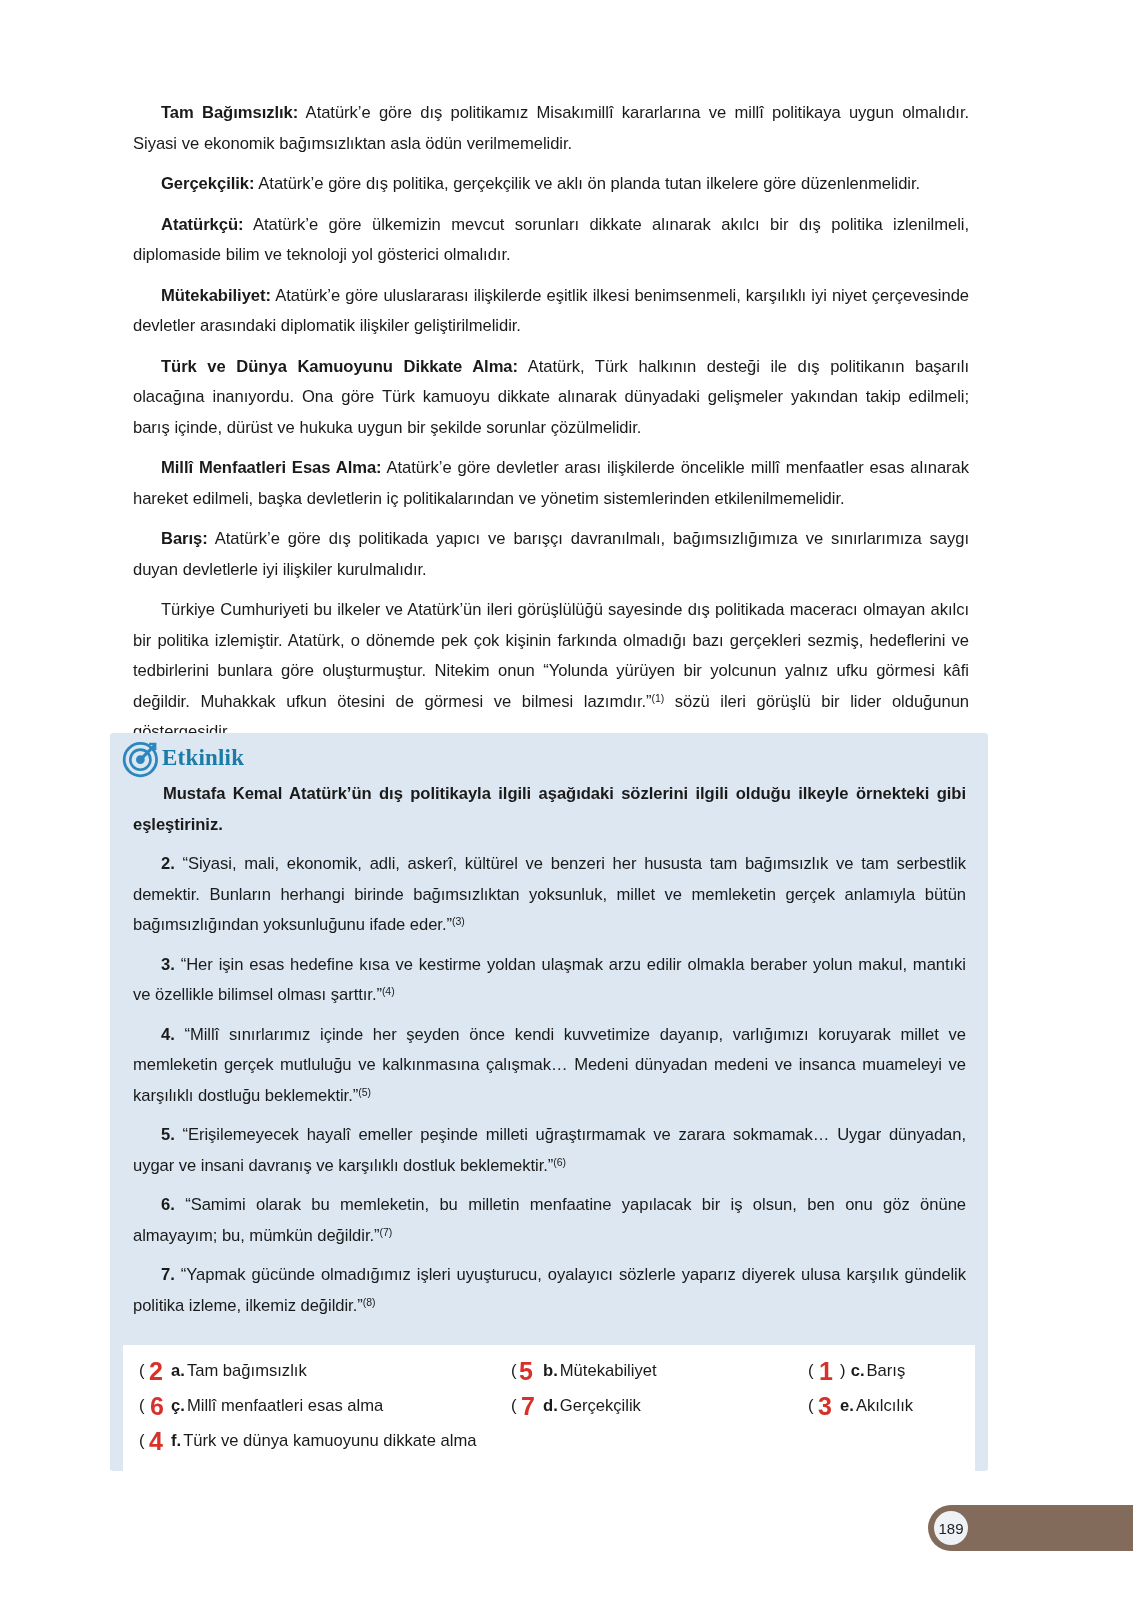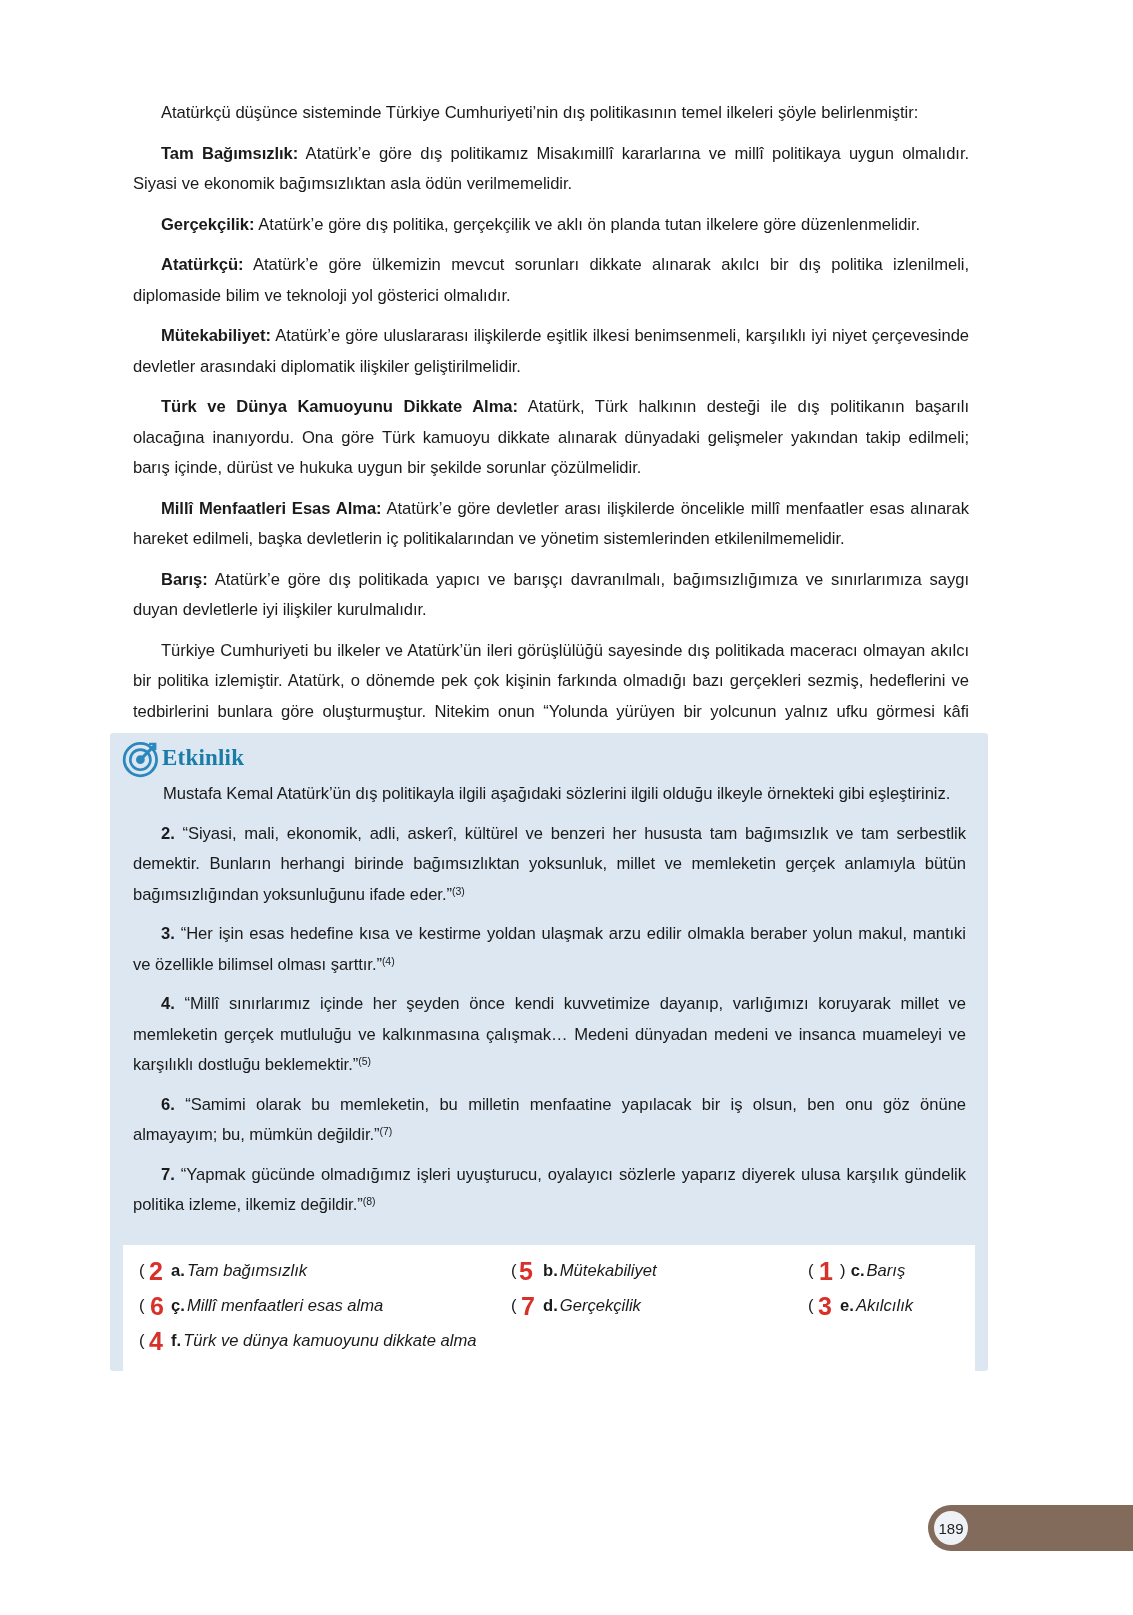--- a/index.html
+++ b/index.html
@@ -94,21 +94,21 @@
     margin: 0;
     font-size: 16.6px;
     line-height: 30.5px;
     text-align: justify;
     text-indent: 28px;
     letter-spacing: -0.05px;
   }
   p.act + p.act { margin-top: 9px; }
   p.act b { font-weight: bold; }
   p.act.prompt {
-    font-weight: normal;
+    font-weight: bold;
     text-indent: 30px;
   }
 
   
   .answers-panel {
     background: #ffffff;
     margin: 12px 0 0 13px;
     width: 852px;
     box-sizing: border-box;
     padding: 9px 0 14px 0;
@@ -142,21 +142,21 @@
     top: 1px;
   }
   .ans.n-a .num { left: 26px; }
   .ans.n-b .num { left: 24px; }
   .ans.n-c .num { left: 27px; }
   .ans.n-d .num { left: 27px; }
   .ans.n-e .num { left: 26px; }
   .ans.n-f .num { left: 26px; }
   .ans.n-g .num { left: 26px; }
 
-  .ans .txt { margin-left: 2px; font-style: italic; }
+  .ans .txt { margin-left: 2px; }
   .ans .pad { display: inline-block; width: 26px; }
 
   
   .footer-bar {
     position: absolute;
     left: 928px;
     top: 1505px;
     width: 205px;
     height: 46px;
     background: #826b5b;
@@ -178,21 +178,20 @@
     justify-content: center;
   }
 </style>
 </head>
 <body>
 
 <div class="page">
 
   <div class="content">
 
-    <p class="body"><span>Atatürkçü düşünce sisteminde Türkiye Cumhuriyeti’nin dış politikasının temel ilkeleri şöyle belirlenmiştir:</span></p>
 
     <p class="body"><b>Tam Bağımsızlık:</b><span> Atatürk’e göre dış politikamız Misakımillî kararlarına ve millî politikaya uygun olmalıdır. Siyasi ve ekonomik bağımsızlıktan asla ödün verilmemelidir.</span></p>
 
     <p class="body"><b>Gerçekçilik:</b><span> Atatürk’e göre dış politika, gerçekçilik ve aklı ön planda tutan ilkelere göre düzenlenmelidir.</span></p>
 
     <p class="body"><b>Atatürkçü:</b><span> Atatürk’e göre ülkemizin mevcut sorunları dikkate alınarak akılcı bir dış politika izlenilmeli, diplomaside bilim ve teknoloji yol gösterici olmalıdır.</span></p>
 
     <p class="body"><b>Mütekabiliyet:</b><span> Atatürk’e göre uluslararası ilişkilerde eşitlik ilkesi benimsenmeli, karşılıklı iyi niyet çerçevesinde devletler arasındaki diplomatik ilişkiler geliştirilmelidir.</span></p>
 
     <p class="body"><b>Türk ve Dünya Kamuoyunu Dikkate Alma:</b><span> Atatürk, Türk halkının desteği ile dış politikanın başarılı olacağına inanıyordu. Ona göre Türk kamuoyu dikkate alınarak dünyadaki gelişmeler yakından takip edilmeli; barış içinde, dürüst ve hukuka uygun bir şekilde sorunlar çözülmelidir.</span></p>
@@ -221,20 +220,21 @@
 
       <p class="act prompt">Mustafa Kemal Atatürk’ün dış politikayla ilgili aşağıdaki sözlerini ilgili olduğu ilkeyle örnekteki gibi eşleştiriniz.</p>
 
 
       <p class="act"><b>2.</b><span> “Siyasi, mali, ekonomik, adli, askerî, kültürel ve benzeri her hususta tam bağımsızlık ve tam serbestlik demektir. Bunların herhangi birinde bağımsızlıktan yoksunluk, millet ve memleketin gerçek anlamıyla bütün bağımsızlığından yoksunluğunu ifade eder.”</span><sup>(3)</sup></p>
 
       <p class="act"><b>3.</b><span> “Her işin esas hedefine kısa ve kestirme yoldan ulaşmak arzu edilir olmakla beraber yolun makul, mantıki ve özellikle bilimsel olması şarttır.”</span><sup>(4)</sup></p>
 
       <p class="act"><b>4.</b><span> “Millî sınırlarımız içinde her şeyden önce kendi kuvvetimize dayanıp, varlığımızı koruyarak millet ve memleketin gerçek mutluluğu ve kalkınmasına çalışmak… Medeni dünyadan medeni ve insanca muameleyi ve karşılıklı dostluğu beklemektir.”</span><sup>(5)</sup></p>
 
+      <p class="act"><b>5.</b><span> “Erişilemeyecek hayalî emeller peşinde milleti uğraştırmamak ve zarara sokmamak… Uygar dünyadan, uygar ve insani davranış ve karşılıklı dostluk beklemektir.”</span><sup>(6)</sup></p>
 
       <p class="act"><b>6.</b><span> “Samimi olarak bu memleketin, bu milletin menfaatine yapılacak bir iş olsun, ben onu göz önüne almayayım; bu, mümkün değildir.”</span><sup>(7)</sup></p>
 
       <p class="act"><b>7.</b><span> “Yapmak gücünde olmadığımız işleri uyuşturucu, oyalayıcı sözlerle yaparız diyerek ulusa karşılık gündelik politika izleme, ilkemiz değildir.”</span><sup>(8)</sup></p>
     </div>
 
     <div class="answers-panel">
       <div class="answers-grid">
 
         <div class="ans n-a"><span class="paren">(</span><span class="pad"></span><span class="num">2</span><span class="letter">a.</span><span class="txt">Tam bağımsızlık</span></div>

